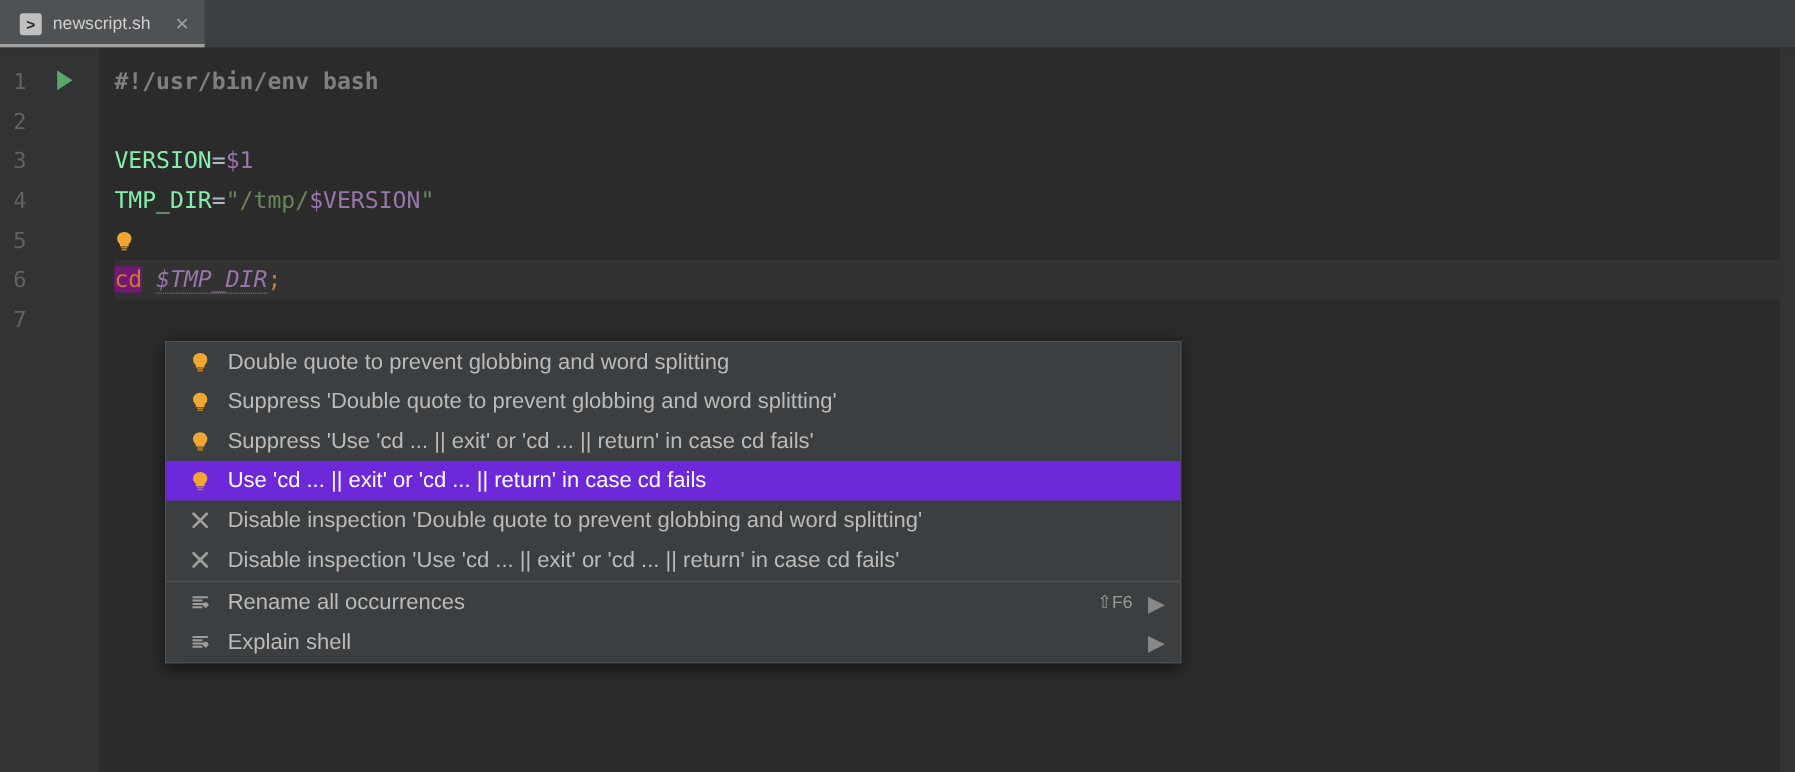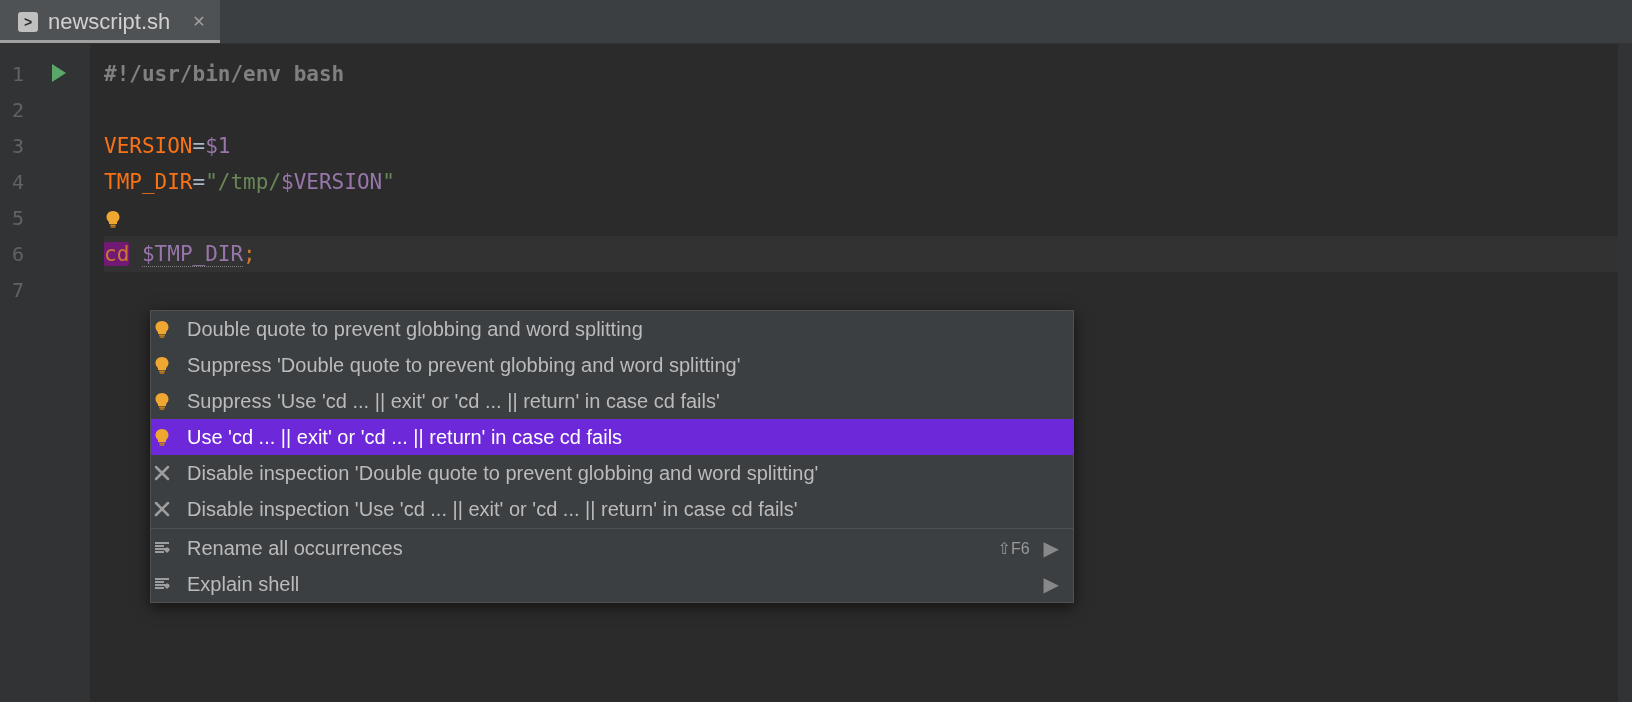--- a/index.html
+++ b/index.html
@@ -3,43 +3,43 @@
 <meta charset="utf-8">
 <style>
   * { margin:0; padding:0; box-sizing:border-box; }
   html,body { width:1632px; height:702px; background:#2b2b2b; font-family:"DejaVu Sans Mono","Consolas",monospace; font-size:21px; color:#a9b7c6; overflow:hidden; }
   
   .tabbar { height:44px; background:#3c3f41; display:flex; align-items:stretch; border-bottom:1px solid #323232; }
   .tab { display:flex; align-items:center; gap:10px; padding:0 14px 0 18px; background:#515658; color:#bbbbbb; position:relative; }
   .tab.active { background:#4e5254; }
   .tab.active::after { content:""; position:absolute; left:0; right:0; bottom:0; height:3px; background:#a0a0a0; }
   .fileicon { width:20px; height:20px; background:#c0c0c0; border-radius:3px; display:flex; align-items:center; justify-content:center; font-size:14px; color:#2b2b2b; font-weight:bold; font-family:sans-serif; }
-  .tab .label { color:#d0d0d0; font-family:"Segoe UI","Helvetica Neue",sans-serif; font-size:22px; }
+  .tab .label { color:#d0d0d0; font-family:"Segoe UI","Helvetica Neue",sans-serif; font-size:16px; }
   .tab .close { color:#a0a0a0; font-family:sans-serif; font-size:16px; margin-left:12px; }
   
   .editor { position:relative; height:calc(702px - 44px); display:flex; background:#2b2b2b; }
   .gutter { width:90px; background:#313335; padding-top:12px; font-family:"DejaVu Sans Mono","Consolas",monospace;}
   .gline { height:36px; display:flex; align-items:center; justify-content:flex-end; padding-right:48px; color:#606366; font-size:20px; position:relative;}
   .gline .num { position:absolute; left:12px; }
   .run-arrow { position:absolute; right:22px; top:8px; }
   .code { flex:1; padding-top:12px; padding-left:14px; position:relative; }
   .cline { height:36px; display:flex; align-items:center; white-space:pre; font-size:21px;text-align:center; }
   .cline.current { background:#323232; }
   .tok-comment { color:#808080; font-style:normal; font-weight:bold;}
-  .tok-var { color:#f97316; }
+  .tok-var { color:#86efac; }
   .tok-eq { color:#a9b7c6; }
   .tok-str { color:#6a8759; }
   .tok-param { color:#9876aa; }
   .tok-cmd-warn { color:#cc7832; background:#701a75; border-radius:2px;}
   .tok-semi { color:#cc7832; }
-  .underline-warn { border-bottom:1px dotted #808080; text-decoration:none;}
+  .underline-warn { border-bottom:1px dotted #808080; text-decoration:none;font-style:italic;}
   .bulb-inline { position:relative; top:1px; }
   
   .popup { position:absolute; left:150px; top:266px; width:924px; background:#3c3f41; border:1px solid #515151; box-shadow:0 4px 14px rgba(0,0,0,0.6); font-family:"Segoe UI","Helvetica Neue",Arial,sans-serif; font-size:20px; color:#bbbbbb; }
-  .popup .row { height:36px; display:flex; align-items:center; gap:14px; padding:0 14px 0 0; cursor:default;}
+  .popup .row { height:36px; display:flex; align-items:center; gap:14px; padding:0 14px 0 20px; cursor:default;}
   .popup .row.sel { background:#6d28d9; color:#ffffff; }
   .popup .sep { height:1px; background:#515151; margin:1px 0;}
   .popup .spacer { flex:1; }
   .popup .shortcut { color:#999; font-size:16px;}
   .popup .arrow { color:#888;}
   .icon-slot{ width:22px; display:flex; justify-content:center;}
   
   .margin { position:absolute; right:0; top:0; bottom:0; width:14px; background:#313335;}
 </style>
 </head>

